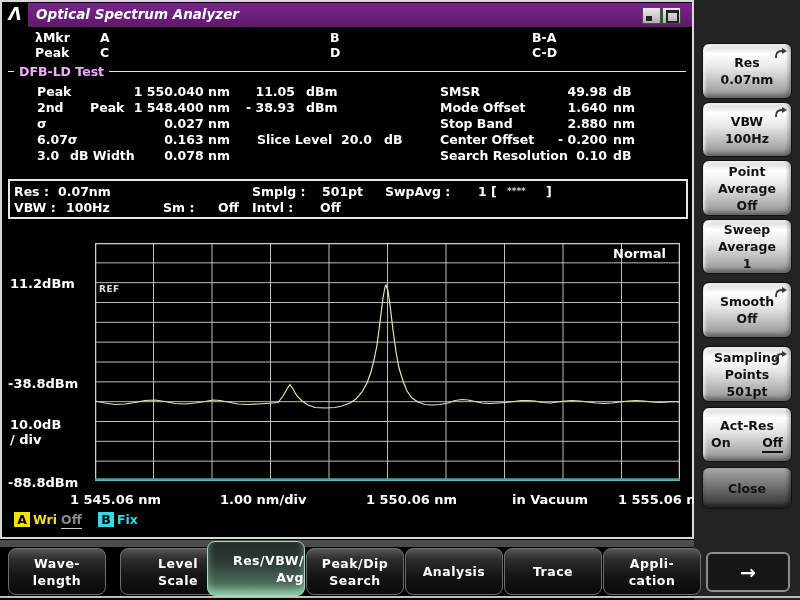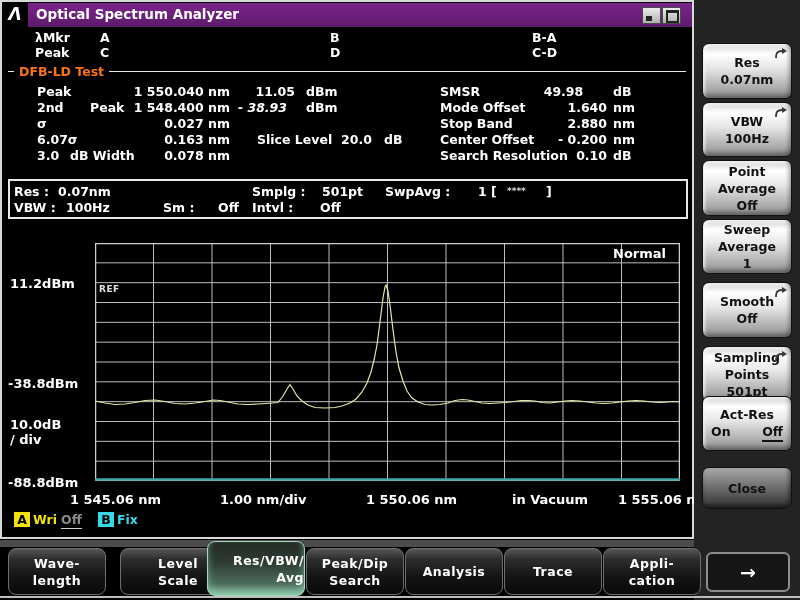--- a/index.html
+++ b/index.html
@@ -4,33 +4,33 @@
 <style>
   html,body{margin:0;padding:0;background:#000;}
   .screen{position:relative;width:800px;height:600px;background:#000;overflow:hidden;
           font-family:"DejaVu Sans","Liberation Sans",sans-serif;}
   
   .main-frame{position:absolute;left:0;top:0;width:690px;height:535px;border:2px solid #d8d8d8;background:#000;}
   .titlebar{position:absolute;left:2px;top:3px;width:690px;height:24px;
             background:linear-gradient(180deg,#7a2489 0%,#6b1f7b 55%,#5c1a69 100%);}
   .logo{position:absolute;left:0;top:-1px;width:26px;height:25px;background:#000;color:#fff;
         font-weight:bold;font-style:italic;font-size:17px;text-align:center;line-height:24px;}
-  .wtitle{position:absolute;left:34px;top:3px;color:#fff;font-weight:bold;font-size:13.5px;white-space:pre;}
+  .wtitle{position:absolute;left:34px;top:3px;color:#fff;font-weight:bold;font-size:13.5px;white-space:pre;font-style:italic;}
   .winbtn{position:absolute;top:4px;width:17px;height:15px;background:linear-gradient(#ececec,#b0b0b0);
           border:1px solid #4a4a4a;}
   .winbtn.min{left:640px;}
   .winbtn.max{left:660px;}
   .minglyph{position:absolute;left:3px;bottom:2px;width:6px;height:5px;background:#222;}
   .maxglyph{position:absolute;left:3px;top:2px;width:9px;height:8px;border:2px solid #222;border-top-width:3px;}
   
   .mk{position:absolute;font-weight:bold;font-size:12.5px;color:#fff;white-space:pre;}
   
   .dfb{position:absolute;left:8px;top:64px;width:678px;height:15px;}
   .dfb-line{position:absolute;left:0;right:0;top:7px;height:1px;background:#e8e8e8;}
-  .dfb-text{position:absolute;left:6px;top:0;background:#000;padding:0 5px;font-weight:bold;font-size:12.5px;color:#f97316;white-space:pre;}
+  .dfb-text{position:absolute;left:6px;top:0;background:#000;padding:0 5px;font-weight:bold;font-size:12.5px;color:#f0abfc;white-space:pre;}
   
   .mcell,.scell{position:absolute;font-weight:bold;font-size:12.5px;color:#fff;white-space:pre;line-height:15px;}
   .scell.small{font-size:9px;line-height:12px;color:#d8d8d8;}
   .settings-box{position:absolute;left:8px;top:179px;width:676px;height:36px;border:2px solid #e8e8e8;background:#000;}
   
   .plot{position:absolute;left:95px;top:243px;width:585px;height:238px;background:#000;}
   .plot svg{position:absolute;left:0;top:0;}
   .normal{position:absolute;right:14px;top:3px;color:#fff;font-weight:bold;font-size:13px;}
   .ref{position:absolute;left:4px;top:41px;color:#e0e0e0;font-weight:bold;font-size:9px;letter-spacing:.5px;}
   .ylab,.xlab{position:absolute;font-weight:bold;font-size:13px;color:#fff;white-space:pre;}
@@ -107,26 +107,26 @@
     <div class="dfb-line"></div>
     <span class="dfb-text">DFB-LD Test</span>
   </div>
 
   <div id="meas" style="position:absolute;left:0;top:0;">
       <span class="mcell" style="left: 37px; top: 84px;">Peak</span>
       <span class="mcell" style="left: 118px; top: 84px; width: 112px; text-align: right;">1 550.040 nm</span>
       <span class="mcell" style="left: 238px; top: 84px; width: 57px; text-align: right;">11.05</span>
       <span class="mcell" style="left: 306px; top: 84px;">dBm</span>
       <span class="mcell" style="left: 440px; top: 84px;">SMSR</span>
-      <span class="mcell" style="left: 520px; top: 84px; width: 87px; text-align: center;">49.98</span>
+      <span class="mcell" style="left: 520px; top: 84px; width: 87px; text-align: right;">49.98</span>
       <span class="mcell" style="left: 613px; top: 84px;">dB</span>
       <span class="mcell" style="left: 37px; top: 100px;">2nd</span>
       <span class="mcell" style="left: 90px; top: 100px;">Peak</span>
       <span class="mcell" style="left: 118px; top: 100px; width: 112px; text-align: right;">1 548.400 nm</span>
-      <span class="mcell" style="left: 230px; top: 100px; width: 57px; text-align: right; font-style: italic;">- 38.93</span>
+      <span class="mcell" style="left: 238px; top: 100px; width: 57px; text-align: right;">- 38.93</span>
       <span class="mcell" style="left: 306px; top: 100px;">dBm</span>
       <span class="mcell" style="left: 440px; top: 100px;">Mode Offset</span>
       <span class="mcell" style="left: 520px; top: 100px; width: 87px; text-align: right;">1.640</span>
       <span class="mcell" style="left: 613px; top: 100px;">nm</span>
       <span class="mcell" style="left: 37px; top: 116px;">σ</span>
       <span class="mcell" style="left: 118px; top: 116px; width: 112px; text-align: right;">0.027 nm</span>
       <span class="mcell" style="left: 440px; top: 116px;">Stop Band</span>
       <span class="mcell" style="left: 520px; top: 116px; width: 87px; text-align: right;">2.880</span>
       <span class="mcell" style="left: 613px; top: 116px;">nm</span>
       <span class="mcell" style="left: 37px; top: 132px;">6.07σ</span>
@@ -254,21 +254,21 @@
         </div>
         <div class="softkey" style="top: 346px; height: 54px;">
           <span class="sk-arrow"><svg width="13" height="12" viewBox="0 0 13 12">
               <path d="M2 11 C2 5 4 4 9 4" fill="none" stroke="#3a3a3a" stroke-width="1.8"></path>
               <polygon points="8,1 13,4 8,7" fill="#3a3a3a"></polygon>
             </svg></span>
           <div class="sk-line">Sampling</div>
           <div class="sk-line">Points</div>
           <div class="sk-line">501pt</div>
         </div>
-        <div class="softkey" style="top: 396px; height: 53px;">
+        <div class="softkey" style="top: 407px; height: 53px;">
           <div class="sk-line">Act-Res</div>
           <div class="onoff">
             <span>On</span>
             <span class="off">Off</span>
           </div>
         </div>
         <div class="softkey dark" style="top: 467px; height: 40px;">
           <div class="sk-line">Close</div>
         </div>
       </div>

